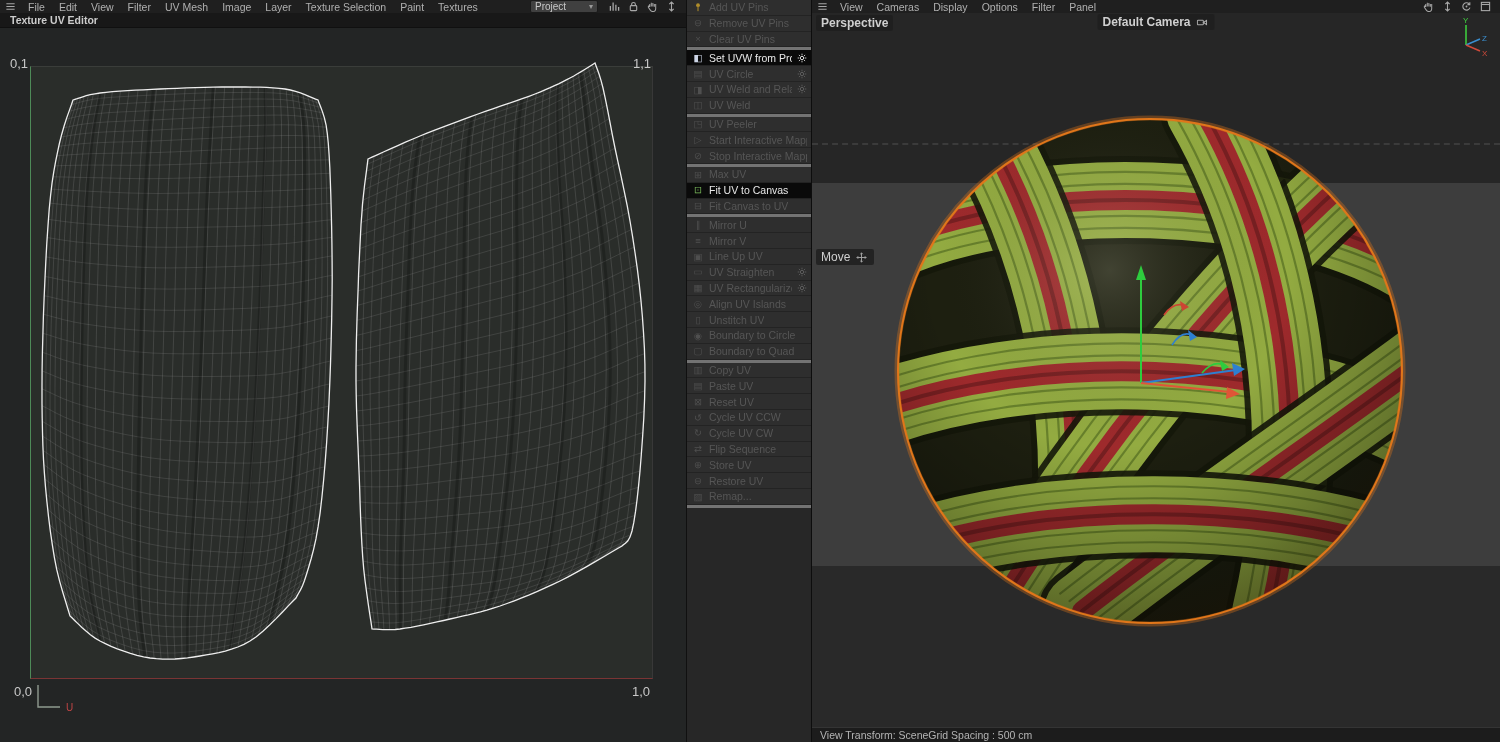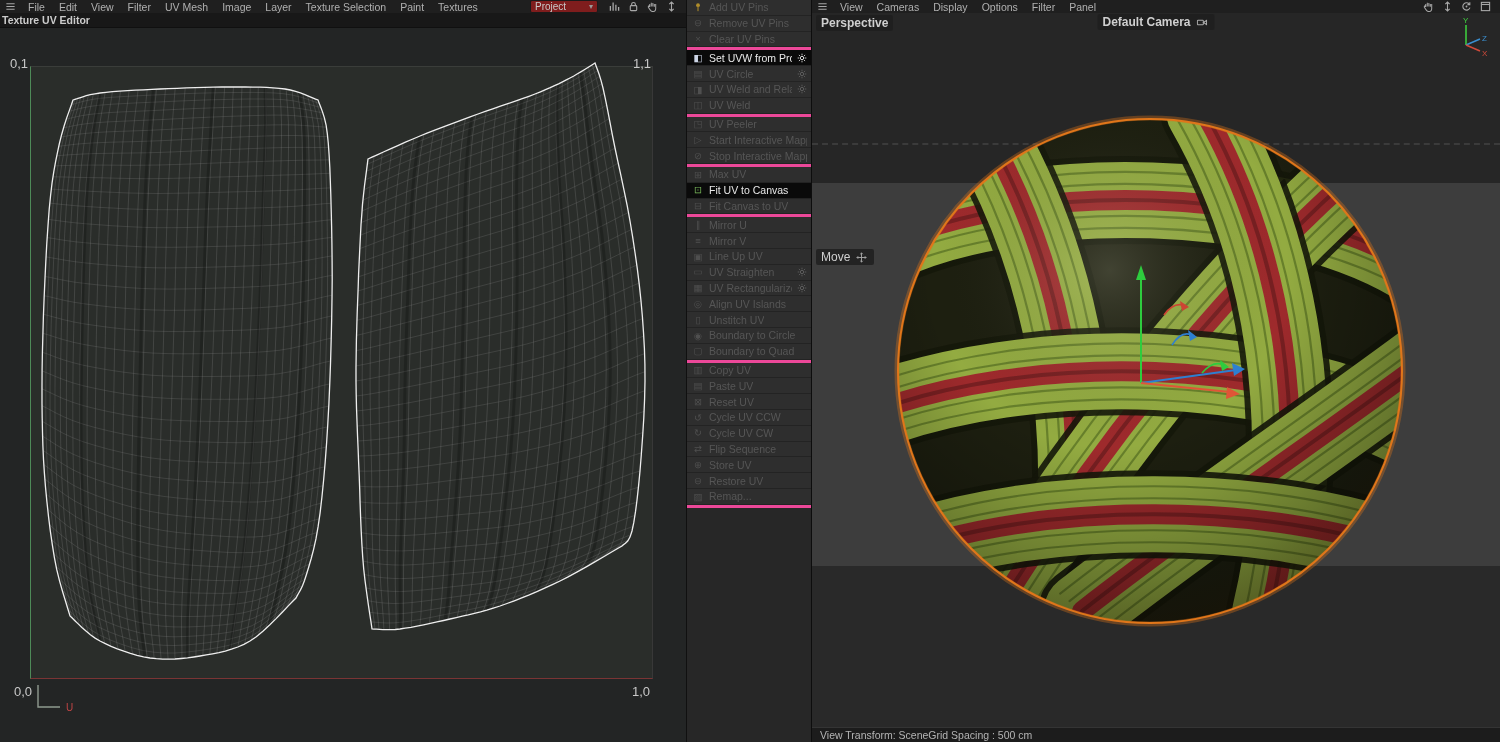--- a/index.html
+++ b/index.html
@@ -12,34 +12,34 @@
   .menu-item{padding:0 7px;cursor:default;white-space:nowrap;}
   .hamburger{width:13px;height:11px;color:#a8a8a8;display:inline-flex;align-items:center;margin:0 3px 0 1px;}
   .hamburger svg{width:11px;height:11px;}
   .statusbar{height:15px;background:#1c1c1c;border-top:1px solid #343434;display:flex;
              align-items:center;font-size:10.5px;color:#b4b4b4;padding:0 8px;box-sizing:border-box;}
   .tb-icon{width:13px;height:12px;display:inline-flex;align-items:center;justify-content:center;color:#a8a8a8;margin:0 2px;}
   .tb-icon svg{width:11px;height:11px;}
   
   .uv-panel{width:687px;display:flex;flex-direction:column;background:#232525;border-right:1px solid #101010;box-sizing:border-box;}
   .menubar-right{margin-left:auto;display:flex;align-items:center;gap:2px;padding-right:2px;}
-  .dropdown{background:#7f1d1d;border:1px solid #1a1a1a;height:11px;width:58px;display:flex;
+  .dropdown{background:#404040;border:1px solid #1a1a1a;height:11px;width:58px;display:flex;
             align-items:center;font-size:10px;color:#c8c8c8;padding:0 4px;border-radius:2px;justify-content:space-between;margin-right:6px;}
-  .titlebar{height:14px;background:#181818;display:flex;align-items:center;padding:0 2px;
+  .titlebar{height:14px;background:#181818;display:flex;align-items:center;padding:0 10px;
             font-size:10.5px;font-weight:bold;color:#cccccc;border-bottom:1px solid #101010;}
   .uv-area{position:relative;flex:1;background:#232525;overflow:hidden;}
   .uv-canvas{position:absolute;left:30px;top:38px;width:623px;height:613px;background:#2a2d2a;
              border-top:1px solid #3a3d3a;border-right:1px solid #383838;
              border-left:1px solid #4e8a58;border-bottom:1px solid #7a3434;box-sizing:border-box;}
   .uv-svg{position:absolute;left:0;top:0;width:687px;height:700px;pointer-events:none;}
   .corner{position:absolute;font-size:13px;color:#c8c8c8;}
   .uv-gizmo{position:absolute;left:28px;top:653px;width:60px;height:34px;}
   
   .cmd-panel{width:125px;background:#272727;border-right:1px solid #0d0d0d;box-sizing:border-box;overflow:hidden;}
-  .cmd-group{border-bottom:3px solid #ec4899;}
+  .cmd-group{border-bottom:3px solid #737373;}
   .cmd-row{height:15.8px;display:flex;align-items:center;gap:5px;padding:0 4px 0 5px;
            background:#2e2e2e;border-bottom:1px solid #232323;font-size:10.5px;color:#565656;box-sizing:border-box;}
   .cmd-row.enabled{background:#0a0a0a;color:#e8e8e8;}
   .cmd-icon{width:12px;min-width:12px;text-align:center;font-size:9.5px;color:#4f4f4f;line-height:1;}
   .cmd-icon svg{width:10px;height:10px;display:block;margin:auto;}
   .cmd-label{white-space:nowrap;overflow:hidden;}
   .cmd-gear{margin-left:auto;color:#5c5c5c;display:inline-flex;}
   .cmd-gear svg{width:10px;height:10px;}
   .cmd-row.enabled .cmd-gear{color:#d6d6d6;}
   

